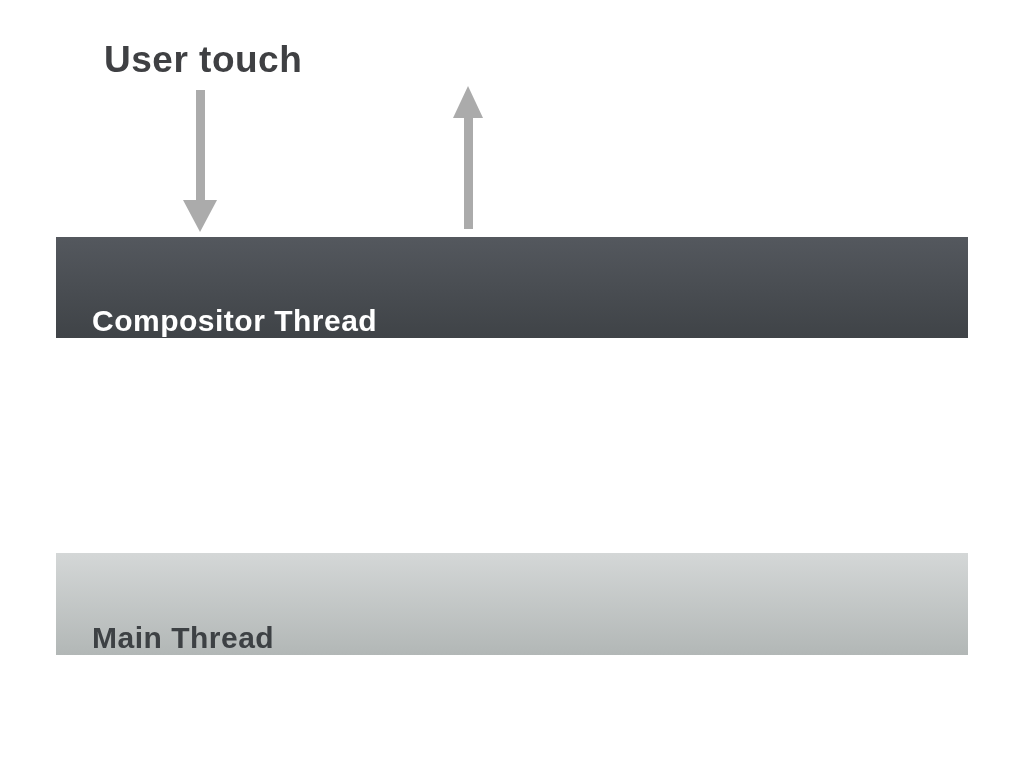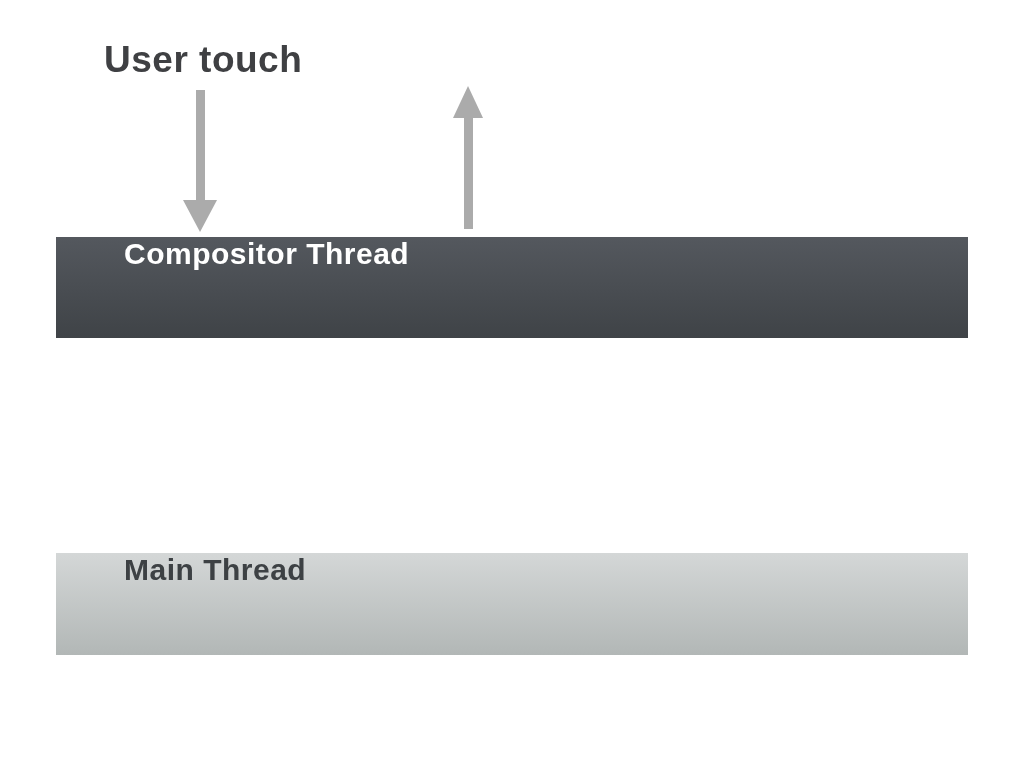--- a/index.html
+++ b/index.html
@@ -59,23 +59,23 @@
   }
   .arrow-up .shaft { left: 10.5px; top: 31px; height: 112px; }
   .arrow-up { left: 453px; top: 86px; width: 30px; height: 143px; }
 
   
   .bar {
     position: absolute;
     left: 56px;
     width: 912px;
     display: flex;
-    align-items: flex-start;
+    align-items: flex-end;
     box-sizing: border-box;
-    padding-left: 68px;
+    padding-left: 36px;
   }
   .bar .bar-label {
     font-size: 30px;
     font-weight: bold;
     letter-spacing: 0.5px;
     white-space: nowrap;
   }
   .bar.compositor {
     top: 237px;
     height: 101px;

